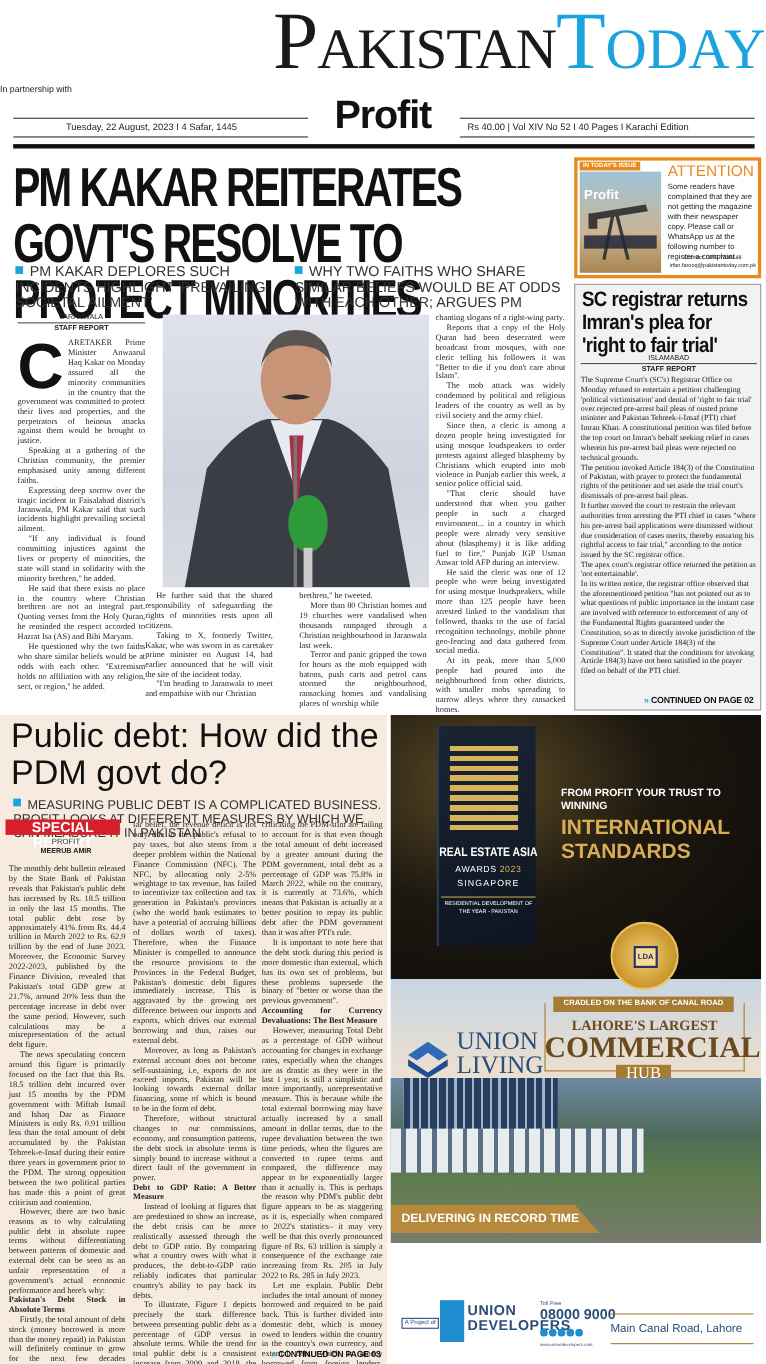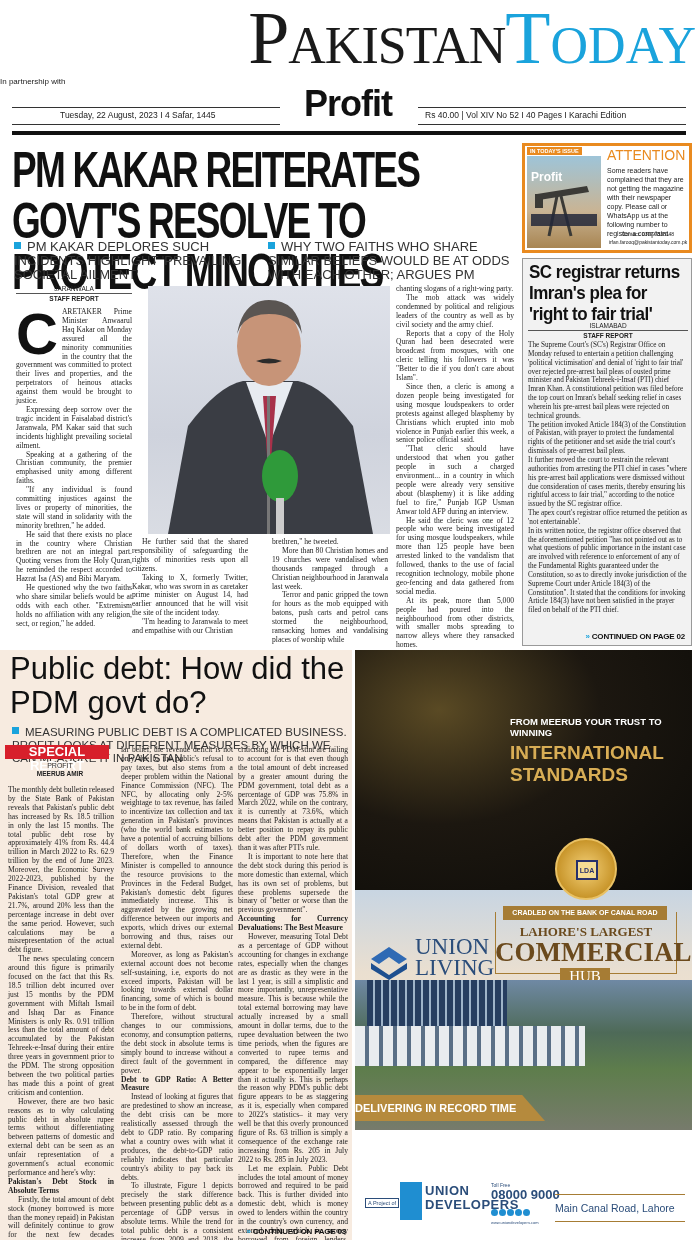--- a/index.html
+++ b/index.html
@@ -63,21 +63,21 @@
 .ul-text{position:absolute;left:60px;top:46px;font-family:"Liberation Serif",serif;font-size:23px;line-height:21px;color:#2b4d7a}
 .canal-tag{position:absolute;left:148px;top:16px;width:164px;height:14px;background:#a67c34;color:#fff;text-align:center;font-family:"Liberation Sans",sans-serif;font-weight:bold;font-size:7px;line-height:14px}
 .lframe{position:absolute;left:140px;top:22px;width:182px;height:62px;border:1px solid #a67c34;border-top:none}
 .lah{position:absolute;left:140px;top:34px;width:182px;text-align:center;font-family:"Liberation Serif",serif;font-weight:bold;font-size:13px;color:#6b4a1d}
 .comm{position:absolute;left:140px;top:48px;width:182px;text-align:center;font-family:"Liberation Serif",serif;font-weight:bold;font-size:27px;line-height:28px;color:#6b4a1d}
 .hub{position:absolute;left:205px;top:78px;width:50px;height:17px;background:#a67c34;color:#fff;text-align:center;font-family:"Liberation Serif",serif;font-size:15px;line-height:17px}
 .inst{position:absolute;left:140px;top:98px;width:182px;text-align:center;font-family:"Liberation Sans",sans-serif;font-weight:bold;font-size:7px;line-height:8.5px;color:#a67c34}
 .ad-build{position:absolute;left:0;top:330px;width:337px;height:150px;background:linear-gradient(180deg,#6f89a4 0%,#4e6a58 35%,#5e7d4c 60%,#777b6c 100%)}
 .bldg{position:absolute;left:12px;top:0;width:140px;height:60px;background:repeating-linear-gradient(90deg,#273e60 0,#273e60 6px,#9fb4c9 6px,#9fb4c9 8px)}
 .bldg2{position:absolute;left:0;top:46px;width:230px;height:40px;background:repeating-linear-gradient(90deg,#e9ecef 0,#e9ecef 10px,#5a6f86 10px,#5a6f86 14px)}
-.deliver{position:absolute;left:0;top:445px;width:190px;height:26px;background:#b58a3d;clip-path:polygon(0 0,88% 0,100% 100%,0 100%);color:#fff;font-family:"Liberation Sans",sans-serif;font-weight:bold;font-size:11px;line-height:26px;}
+.deliver{position:absolute;left:0;top:445px;width:190px;height:26px;background:#b58a3d;clip-path:polygon(0 0,88% 0,100% 100%,0 100%);color:#fff;font-family:"Liberation Sans",sans-serif;font-weight:bold;font-size:11px;line-height:26px;padding-left:10px}
 .ad-foot{position:absolute;left:0;top:480px;width:337px;height:110px;background:#fff}
 .proj{position:absolute;left:10px;top:68px;border:1px solid #2b4d7a;font-family:"Liberation Sans",sans-serif;font-size:5.5px;color:#2b4d7a;padding:1px 2px}
 .ud-logo{position:absolute;left:45px;top:52px;width:22px;height:38px;background:#1f8ed1}
 .ud-text{position:absolute;left:70px;top:54px;font-family:"Liberation Sans",sans-serif;font-weight:bold;font-size:13px;line-height:14px;color:#2b4d7a;letter-spacing:0.5px}
 .tf{position:absolute;left:136px;top:52px;font-family:"Liberation Sans",sans-serif;color:#2b4d7a}
 .tf .l{font-size:5px}
 .tf .n{font-size:13px;font-weight:bold;line-height:14px}
 .tf .dots span{display:inline-block;width:7px;height:7px;border-radius:50%;background:#1f8ed1;margin-right:1px}
 .tf .url{font-size:4px}
 .addr{position:absolute;left:200px;top:64px;width:130px;font-family:"Liberation Sans",sans-serif;font-size:10.5px;color:#2b4d7a;border-top:1px solid #a67c34;border-bottom:1px solid #a67c34;padding:7px 0;text-align:left}
@@ -101,22 +101,22 @@
 <div class="abs hl">PM KAKAR REITERATES GOVT'S RESOLVE TO PROTECT MINORITIES</div>
 <div class="abs kicker" style="left:14px;top:240px;width:245px"><span class="sq"></span><span>PM KAKAR DEPLORES SUCH INCIDENTS HIGHLIGHT 'PREVAILING SOCIETAL AILMENT'</span></div>
 <div class="abs kicker" style="left:268px;top:240px;width:250px"><span class="sq"></span><span>WHY TWO FAITHS WHO SHARE SIMILAR BELIEFS WOULD BE AT ODDS WITH EACH OTHER; ARGUES PM</span></div>
 
 <div class="abs" style="left:16px;top:285px;width:116px">
   <div class="dateline">JARANWALA</div>
   <div class="byline">STAFF REPORT</div>
   <div class="body" style="margin-top:6px">
     <span class="dropcap">C</span>
     <p class="noind">ARETAKER Prime Minister Anwaarul Haq Kakar on Monday assured all the minority communities in the country that the government was committed to protect their lives and properties, and the perpetrators of heinous attacks against them would be brought to justice.</p>
+    <p>Speaking at a gathering of the Christian community, the premier emphasised unity among different faiths.</p>
     <p>Expressing deep sorrow over the tragic incident in Faisalabad district's Jaranwala, PM Kakar said that such incidents highlight prevailing societal ailment.</p>
-    <p>Speaking at a gathering of the Christian community, the premier emphasised unity among different faiths.</p>
     <p>"If any individual is found committing injustices against the lives or property of minorities, the state will stand in solidarity with the minority brethren," he added.</p>
     <p>He said that there exists no place in the country where Christian brethren are not an integral part. Quoting verses from the Holy Quran, he reminded the respect accorded to Hazrat Isa (AS) and Bibi Maryam.</p>
     <p>He questioned why the two faiths who share similar beliefs would be at odds with each other. "Extremism holds no affiliation with any religion, sect, or region," he added.</p>
   </div>
 </div>
 
 <div class="abs photo">
   <svg width="242" height="248" viewBox="0 0 242 248">
     <path d="M20 248 L40 140 Q70 100 95 95 L150 95 Q175 100 205 140 L225 248 Z" fill="#3a3d44"></path>
     <path d="M98 96 L121 160 L145 96 Z" fill="#e7ebf1"></path>
@@ -134,22 +134,22 @@
   <p>Taking to X, formerly Twitter, Kakar, who was sworn in as caretaker prime minister on August 14, had earlier announced that he will visit the site of the incident today.</p>
   <p>"I'm heading to Jaranwala to meet and empathise with our Christian</p>
 </div>
 <div class="abs body" style="left:272px;top:538px;width:116px">
   <p class="noind">brethren," he tweeted.</p>
   <p>More than 80 Christian homes and 19 churches were vandalised when thousands rampaged through a Christian neighbourhood in Jaranwala last week.</p>
   <p>Terror and panic gripped the town for hours as the mob equipped with batons, push carts and petrol cans stormed the neighbourhood, ransacking homes and vandalising places of worship while</p>
 </div>
 <div class="abs body" style="left:396px;top:285px;width:118px">
   <p class="noind">chanting slogans of a right-wing party.</p>
+  <p>Reports that a copy of the Holy Quran had been desecrated were broadcast from mosques, with one cleric telling his followers it was "Better to die if you don't care about Islam".</p>
   <p>The mob attack was widely condemned by political and religious leaders of the country as well as by civil society and the army chief.</p>
-  <p>Reports that a copy of the Holy Quran had been desecrated were broadcast from mosques, with one cleric telling his followers it was "Better to die if you don't care about Islam".</p>
   <p>Since then, a cleric is among a dozen people being investigated for using mosque loudspeakers to order protests against alleged blasphemy by Christians which erupted into mob violence in Punjab earlier this week, a senior police official said.</p>
   <p>"That cleric should have understood that when you gather people in such a charged environment... in a country in which people were already very sensitive about (blasphemy) it is like adding fuel to fire," Punjab IGP Usman Anwar told AFP during an interview.</p>
   <p>He said the cleric was one of 12 people who were being investigated for using mosque loudspeakers, while more than 125 people have been arrested linked to the vandalism that followed, thanks to the use of facial recognition technology, mobile phone geo-fencing and data gathered from social media.</p>
   <p>At its peak, more than 5,000 people had poured into the neighbourhood from other districts, with smaller mobs spreading to narrow alleys where they ransacked homes.</p>
   <p>Christians who fled in their hundreds have criticised police for failing to protect their property, with some sheltered by their Muslim neighbours.</p>
 </div>
 
 <div class="abs attn">
   <div class="tag">IN TODAY'S ISSUE</div>
   <div class="cover">
@@ -214,21 +214,28 @@
     <p>It is important to note here that the debt stock during this period is more domestic than external, which has its own set of problems, but these problems supersede the binary of "better or worse than the previous government".</p>
     <p class="sub">Accounting for Currency Devaluations: The Best Measure</p>
     <p>However, measuring Total Debt as a percentage of GDP without accounting for changes in exchange rates, especially when the changes are as drastic as they were in the last 1 year, is still a simplistic and more importantly, unrepresentative measure. This is because while the total external borrowing may have actually increased by a small amount in dollar terms, due to the rupee devaluation between the two time periods, when the figures are converted to rupee terms and compared, the difference may appear to be exponentially larger than it actually is. This is perhaps the reason why PDM's public debt figure appears to be as staggering as it is, especially when compared to 2022's statistics– it may very well be that this overly pronounced figure of Rs. 63 trillion is simply a consequence of the exchange rate increasing from Rs. 205 in July 2022 to Rs. 285 in July 2023.</p>
     <p>Let me explain. Public Debt includes the total amount of money borrowed and required to be paid back. This is further divided into domestic debt, which is money owed to lenders within the country in the country's own currency, and external debt, which is money borrowed from foreign lenders, including commercial banks, governments, or international financial institutions in foreign currency (usually USD).</p>
   </div>
   <div class="cont" style="position:absolute;right:6px;bottom:4px"><span class="ar">»</span> <span>CONTINUED ON PAGE 03</span></div>
 </div>
 
 <div class="abs ad">
   <div class="ad-top">
-    <div class="ad-line1">FROM MEERUB YOUR TRUST TO WINNING</div>
+    <div class="trophy">
+      <div class="bars"></div>
+      <div class="t1">REAL ESTATE ASIA</div>
+      <div class="t2"><span>AWARDS </span><b>2023</b></div>
+      <div class="t3">SINGAPORE</div>
+      <div class="t4">RESIDENTIAL DEVELOPMENT OF THE YEAR - PAKISTAN</div>
+    </div>
+    <div class="ad-line1">FROM PROFIT YOUR TRUST TO WINNING</div>
     <div class="ad-line2">INTERNATIONAL STANDARDS</div>
   </div>
   <div class="ad-mid">
     <svg class="ul-logo" viewBox="0 0 40 36">
       <path d="M20 2 L38 14 L30 19 L20 12 L10 19 L2 14Z" fill="#2f6ab4"></path>
       <path d="M2 18 L20 30 L38 18 L38 24 L20 35 L2 24Z" fill="#1e4f8f"></path>
     </svg>
     <div class="ul-text" style="width:70px">UNION LIVING</div>
     <div class="lframe"></div>
     <div class="canal-tag">CRADLED ON THE BANK OF CANAL ROAD</div>

